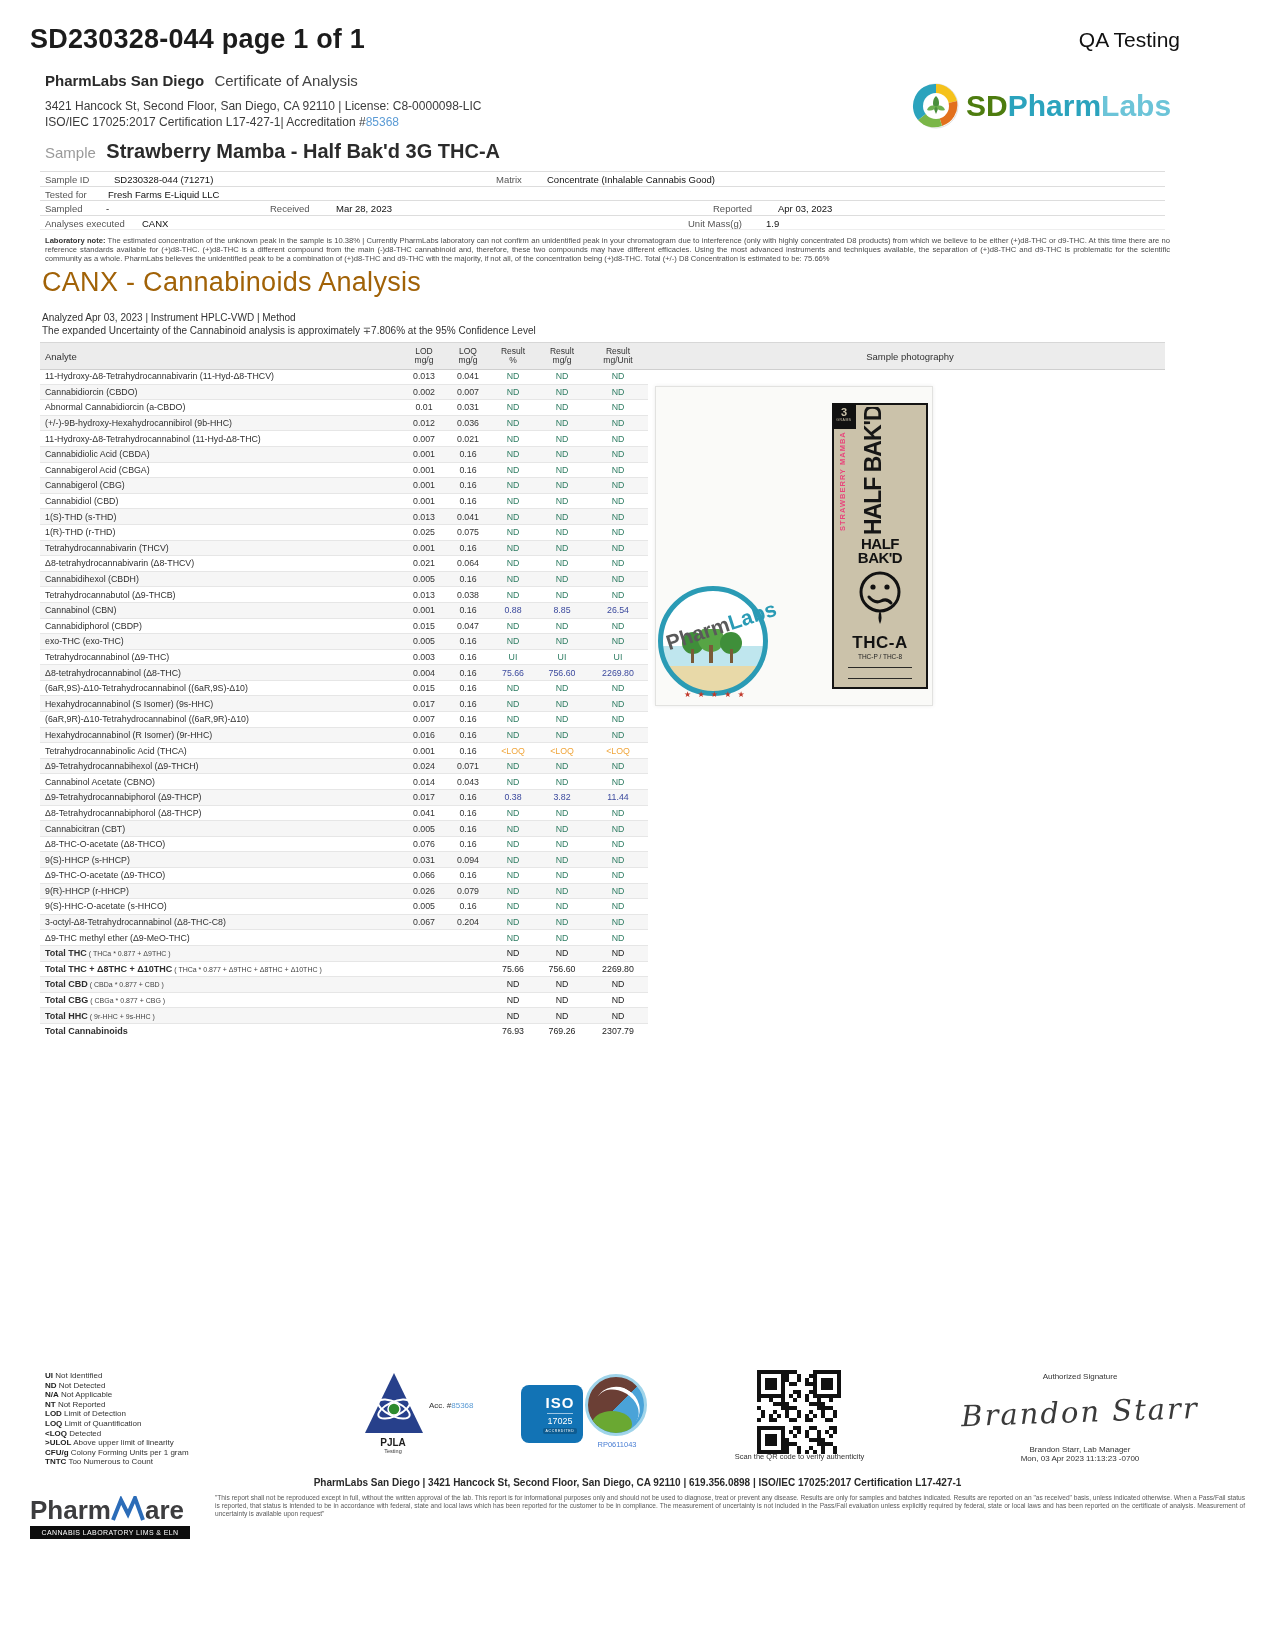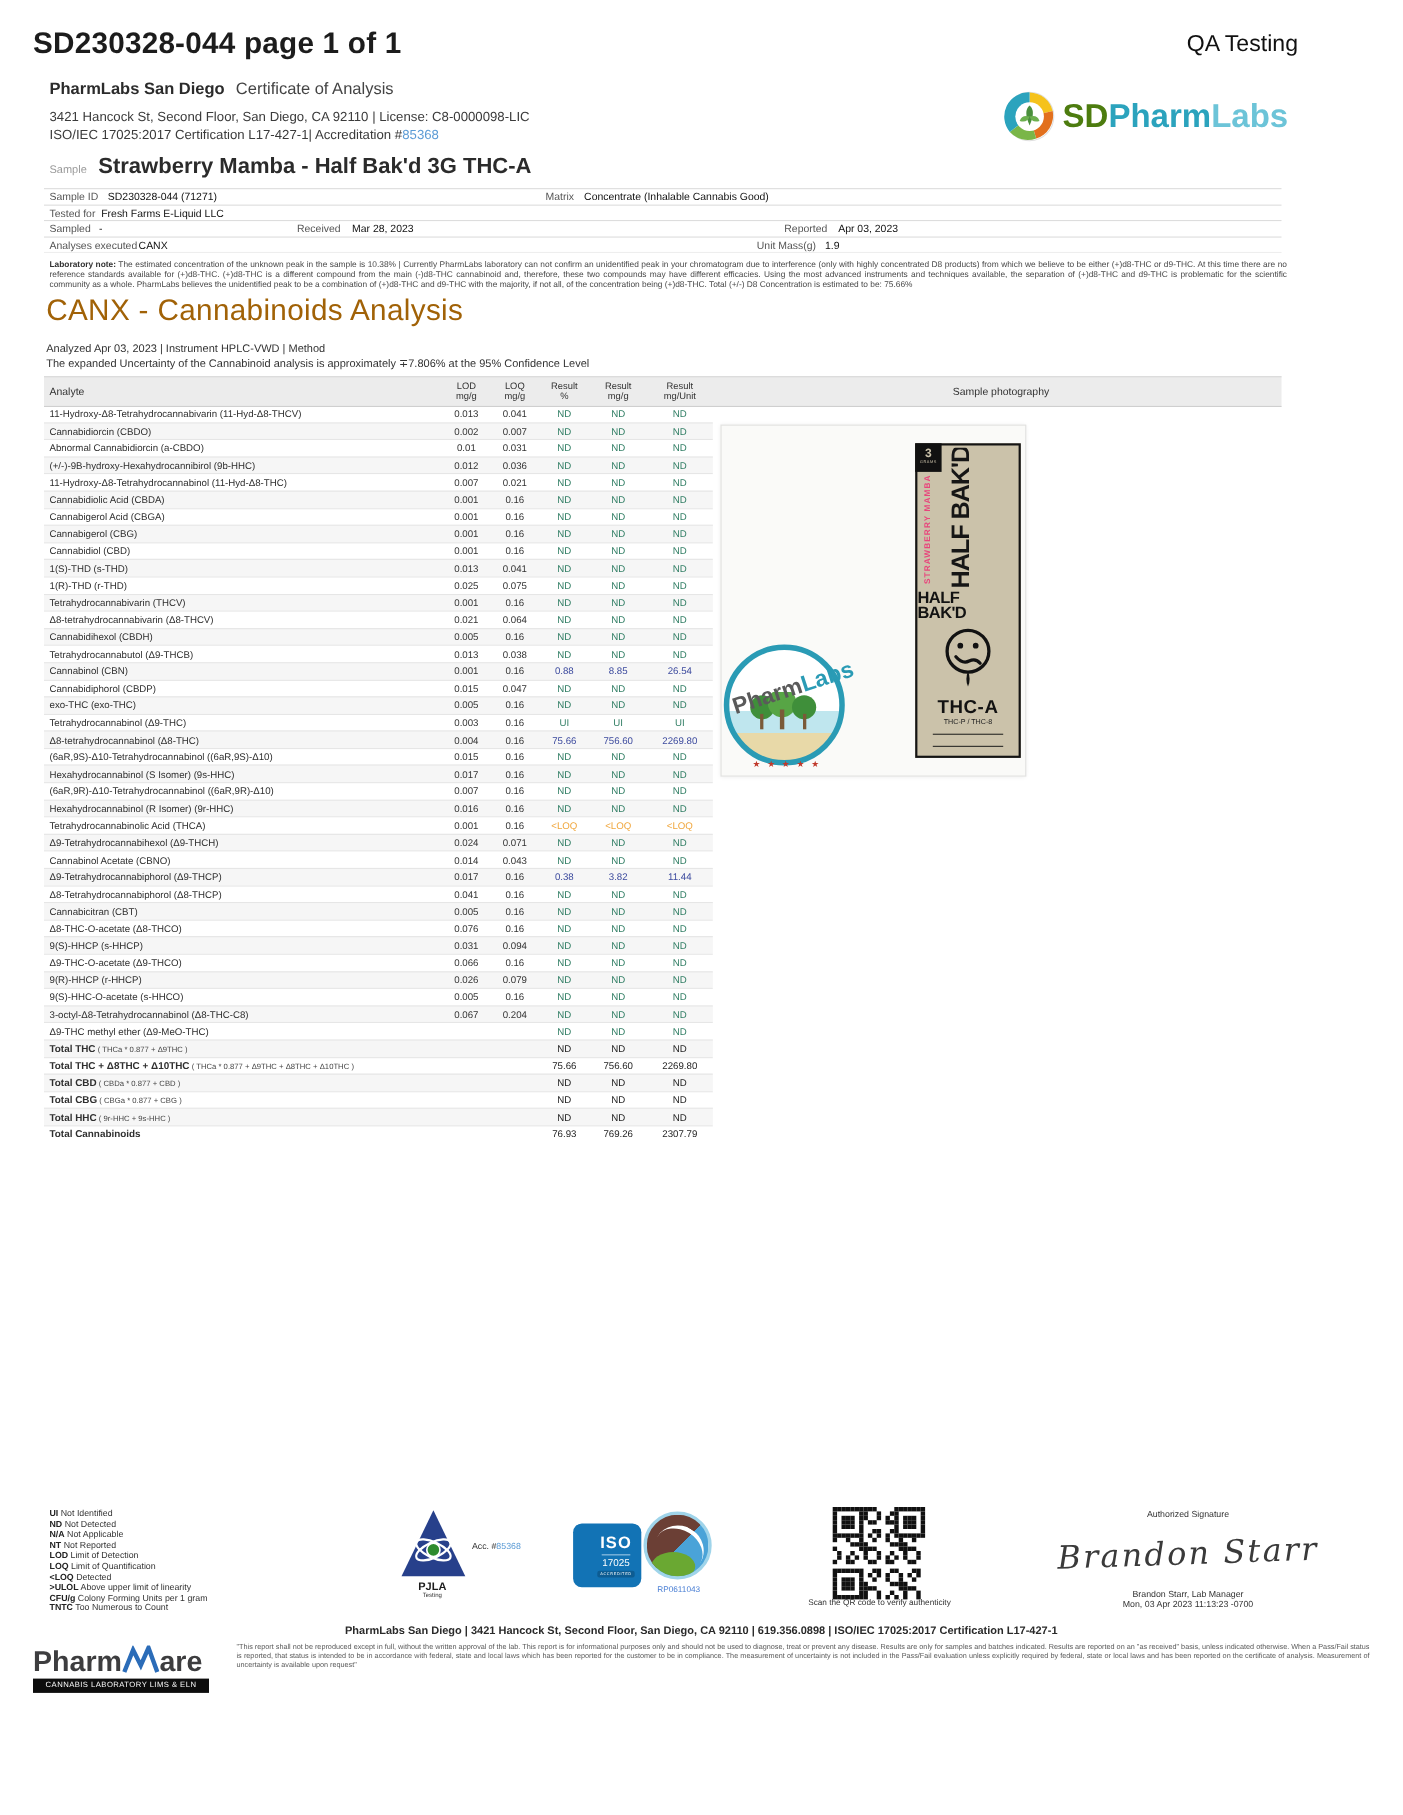--- a/index.html
+++ b/index.html
@@ -12,28 +12,28 @@
   .lab-line .lab-name{font-weight:bold;color:#2b2b2b;}
   .lab-line .coa{color:#444;margin-left:6px;}
   .addr{position:absolute;left:45px;top:98px;font-size:12px;color:#3b3b3b;line-height:16px;}
   .addr .link{color:#5b9bd5;}
   .brand{position:absolute;left:912px;top:82px;display:flex;align-items:center;}
   .brand-text{font-size:30px;font-weight:bold;margin-left:6px;}
   .brand-sd{color:#4d7c0f;}
   .brand-pharm{color:#2ba3bd;}
   .brand-labs{color:#6cc4d8;}
   .sample-line{position:absolute;left:45px;top:140px;}
-  .sample-lbl{font-size:10px;color:#9a9a9a;margin-right:6px;text-align:right;}
+  .sample-lbl{font-size:15px;color:#9a9a9a;margin-right:6px;text-align:right;}
   .sample-name{font-size:20px;font-weight:bold;color:#2b2b2b;}
   
   .info{position:absolute;left:40px;top:171px;width:1125px;font-size:9.5px;}
   .info-row{position:relative;height:13.5px;border-top:1px solid #ddd;}
   .info-row:last-child{border-bottom:1px solid #eee;}
   .ilbl{position:absolute;top:2px;color:#555;}
-  .ival{position:absolute;top:2px;color:#111;}
+  .ival{position:absolute;top:2px;color:#111;margin-left:16px;}
   
   .note{position:absolute;left:45px;top:236px;width:1125px;font-size:7.6px;line-height:9.2px;color:#4a4a4a;text-align:justify;}
   .note b{color:#333;}
   
   .canx-title{position:absolute;left:42px;top:267px;font-size:27px;color:#a16207;letter-spacing:.3px;}
   .canx-sub1{position:absolute;left:42px;top:312px;font-size:10px;color:#333;}
   .canx-sub2{position:absolute;left:42px;top:325px;font-size:10px;color:#333;}
   
   .thead{position:absolute;left:40px;top:342px;width:1125px;height:26px;background:#ececec;border-top:1px solid #d7d7d7;border-bottom:1px solid #cfcfcf;}
   .thead-left{position:absolute;left:0;top:0;width:608px;height:26px;display:flex;}
@@ -58,21 +58,21 @@
                border:1px solid #e2e2e0;box-shadow:0 0 4px rgba(0,0,0,.08);}
   .product-box{position:absolute;right:4px;top:16px;width:96px;height:286px;background:#cbc2aa;border:2px solid #141414;box-sizing:border-box;}
   .pb-top{position:absolute;left:26px;top:2px;writing-mode:vertical-rl;transform:rotate(180deg);
           font-weight:bold;font-size:23px;letter-spacing:-1px;color:#161616;height:128px;overflow:hidden;white-space:nowrap;}
   .pb-strain{position:absolute;left:4px;top:6px;writing-mode:vertical-rl;transform:rotate(180deg);
              font-size:7.5px;font-weight:bold;color:#e8457c;letter-spacing:1px;height:120px;white-space:nowrap;}
   .pb-badge{position:absolute;left:-2px;top:-2px;width:24px;height:26px;background:#111;color:#cbc2aa;
             display:flex;flex-direction:column;align-items:center;justify-content:center;line-height:8px;}
   .pb-badge .b1{font-size:11px;font-weight:bold;}
   .pb-badge .b2{font-size:3.5px;letter-spacing:.5px;}
-  .pb-logo{position:absolute;left:0;right:0;top:132px;font-weight:bold;font-size:15px;line-height:14px;color:#121212;letter-spacing:-.5px;}
+  .pb-logo{position:absolute;left:0;right:0;top:132px;text-align:center;font-weight:bold;font-size:15px;line-height:14px;color:#121212;letter-spacing:-.5px;}
   .pb-face{position:absolute;left:50%;top:163px;transform:translateX(-50%);}
   .pb-thca{position:absolute;left:0;right:0;top:228px;text-align:center;font-weight:bold;font-size:17px;color:#121212;letter-spacing:.5px;}
   .pb-sub{position:absolute;left:0;right:0;top:248px;text-align:center;font-size:6.5px;color:#232323;}
   .pb-bars{position:absolute;left:14px;right:14px;top:262px;height:10px;border-top:1px solid #2a2a26;border-bottom:1px solid #2a2a26;}
   
   .wm{position:absolute;left:658px;top:586px;width:118px;height:118px;}
   .wm-circle{position:absolute;left:0;top:0;width:110px;height:110px;border-radius:50%;
              border:5px solid #2a9bb5;background:linear-gradient(180deg,#ffffff 0 55%,#bfe6ee 55% 75%,#e8d9a8 75% 100%);box-sizing:border-box;overflow:hidden;}
   .wm-trees{position:absolute;left:8px;top:38px;width:90px;height:40px;}
   .wm-text{position:absolute;left:6px;top:28px;font-size:21px;font-weight:bold;transform:rotate(-18deg);}

